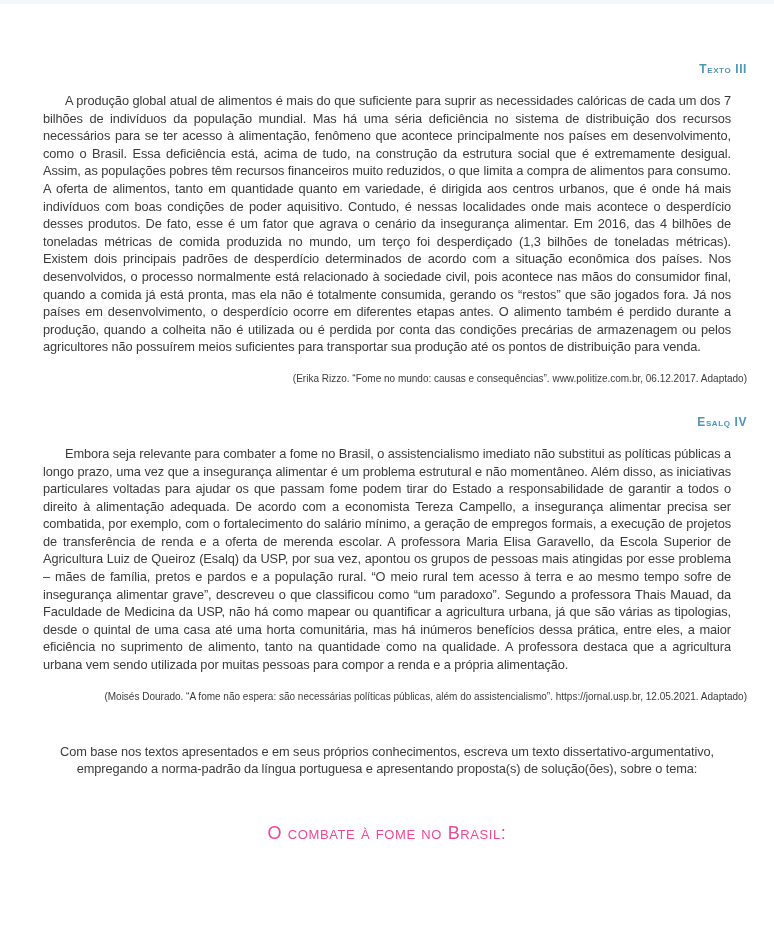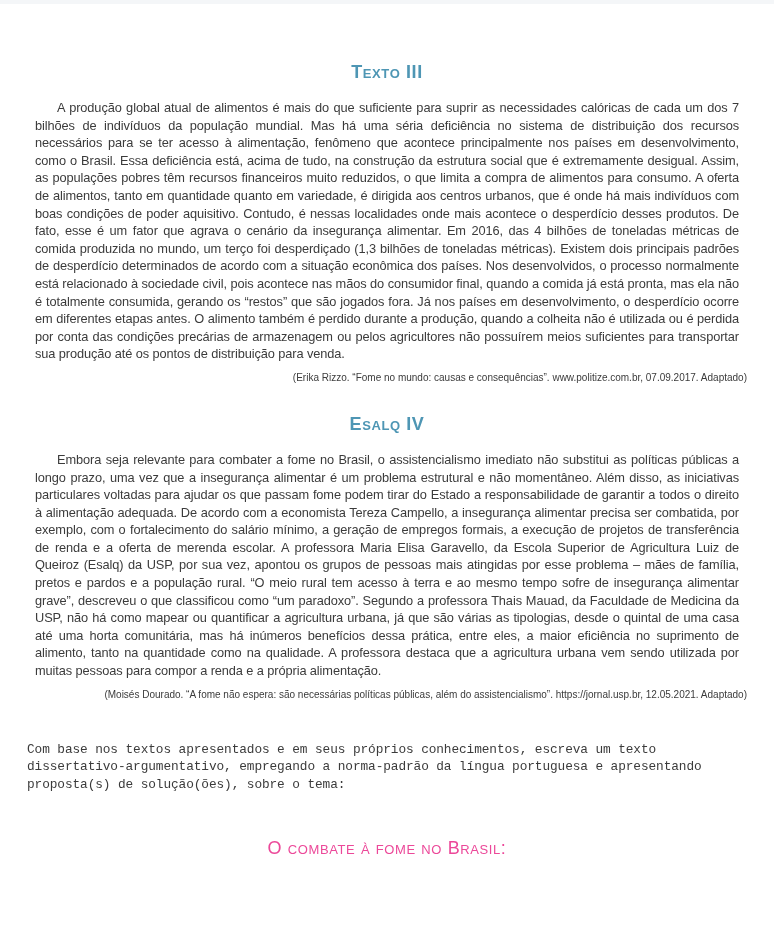--- a/index.html
+++ b/index.html
@@ -20,73 +20,72 @@
     overflow: hidden;
   }
   .scan-top-edge {
     position: absolute;
     top: 0; left: 0;
     width: 100%; height: 4px;
     background: #f4f6f8;
   }
   .section-heading {
     margin: 0 0 16px 0;
-    text-align: center;
+    text-align: right;
     font-variant: small-caps;
     font-weight: bold;
-    font-size: 18px;
+    font-size: 12px;
     letter-spacing: 0.6px;
     color: #4e96b4;
   }
   .section-heading.second {
     margin-top: 30px;
   }
   .body-par {
-    margin: 8px;
+    margin: 16px;
     font-size: 12.8px;
     line-height: 17.6px;
     text-align: justify;
     text-indent: 22px;
     letter-spacing: -0.1px;
   }
   .citation {
     margin: 4px 0 0 0;
     font-size: 10px;
     line-height: 13px;
     text-align: right;
     color: #3b3b3b;
   }
   .essay-instruction {
     margin: 40px 0 0 0;
     font-size: 12.8px;
     line-height: 17.6px;
-    text-align: left;
+    text-align: center;
     letter-spacing: -0.1px;
-    font-family: Liberation Mono, monospace;
   }
   .essay-theme {
     margin: 42px 0 0 0;
     text-align: center;
     font-variant: small-caps;
     color: #ec4899;
     font-size: 18px;
     line-height: 27px;
     letter-spacing: 0.6px;
   }
 </style>
 </head>
 <body>
 
 <div class="page">
   <div class="scan-top-edge"></div>
 
   <div>
     <h2 class="section-heading">Texto III</h2>
     <p class="body-par">A produção global atual de alimentos é mais do que suficiente para suprir as necessidades calóricas de cada um dos 7 bilhões de indivíduos da população mundial. Mas há uma séria deficiência no sistema de distribuição dos recursos necessários para se ter acesso à alimentação, fenômeno que acontece principalmente nos países em desenvolvimento, como o Brasil. Essa deficiência está, acima de tudo, na construção da estrutura social que é extremamente desigual. Assim, as populações pobres têm recursos financeiros muito reduzidos, o que limita a compra de alimentos para consumo. A oferta de alimentos, tanto em quantidade quanto em variedade, é dirigida aos centros urbanos, que é onde há mais indivíduos com boas condições de poder aquisitivo. Contudo, é nessas localidades onde mais acontece o desperdício desses produtos. De fato, esse é um fator que agrava o cenário da insegurança alimentar. Em 2016, das 4 bilhões de toneladas métricas de comida produzida no mundo, um terço foi desperdiçado (1,3 bilhões de toneladas métricas). Existem dois principais padrões de desperdício determinados de acordo com a situação econômica dos países. Nos desenvolvidos, o processo normalmente está relacionado à sociedade civil, pois acontece nas mãos do consumidor final, quando a comida já está pronta, mas ela não é totalmente consumida, gerando os “restos” que são jogados fora. Já nos países em desenvolvimento, o desperdício ocorre em diferentes etapas antes. O alimento também é perdido durante a produção, quando a colheita não é utilizada ou é perdida por conta das condições precárias de armazenagem ou pelos agricultores não possuírem meios suficientes para transportar sua produção até os pontos de distribuição para venda.</p>
-    <p class="citation">(Erika Rizzo. “Fome no mundo: causas e consequências”. www.politize.com.br, 07.09.2017. Adaptado)</p>
+    <p class="citation">(Erika Rizzo. “Fome no mundo: causas e consequências”. www.politize.com.br, 06.12.2017. Adaptado)</p>
   </div>
 
   <div>
     <h2 class="section-heading second">Esalq IV</h2>
     <p class="body-par">Embora seja relevante para combater a fome no Brasil, o assistencialismo imediato não substitui as políticas públicas a longo prazo, uma vez que a insegurança alimentar é um problema estrutural e não momentâneo. Além disso, as iniciativas particulares voltadas para ajudar os que passam fome podem tirar do Estado a responsabilidade de garantir a todos o direito à alimentação adequada. De acordo com a economista Tereza Campello, a insegurança alimentar precisa ser combatida, por exemplo, com o fortalecimento do salário mínimo, a geração de empregos formais, a execução de projetos de transferência de renda e a oferta de merenda escolar. A professora Maria Elisa Garavello, da Escola Superior de Agricultura Luiz de Queiroz (Esalq) da USP, por sua vez, apontou os grupos de pessoas mais atingidas por esse problema – mães de família, pretos e pardos e a população rural. “O meio rural tem acesso à terra e ao mesmo tempo sofre de insegurança alimentar grave”, descreveu o que classificou como “um paradoxo”. Segundo a professora Thais Mauad, da Faculdade de Medicina da USP, não há como mapear ou quantificar a agricultura urbana, já que são várias as tipologias, desde o quintal de uma casa até uma horta comunitária, mas há inúmeros benefícios dessa prática, entre eles, a maior eficiência no suprimento de alimento, tanto na quantidade como na qualidade. A professora destaca que a agricultura urbana vem sendo utilizada por muitas pessoas para compor a renda e a própria alimentação.</p>
     <p class="citation">(Moisés Dourado. “A fome não espera: são necessárias políticas públicas, além do assistencialismo”. https://jornal.usp.br, 12.05.2021. Adaptado)</p>
   </div>
 
   <p class="essay-instruction">Com base nos textos apresentados e em seus próprios conhecimentos, escreva um texto dissertativo-argumentativo, empregando a norma-padrão da língua portuguesa e apresentando proposta(s) de solução(ões), sobre o tema:</p>
 

